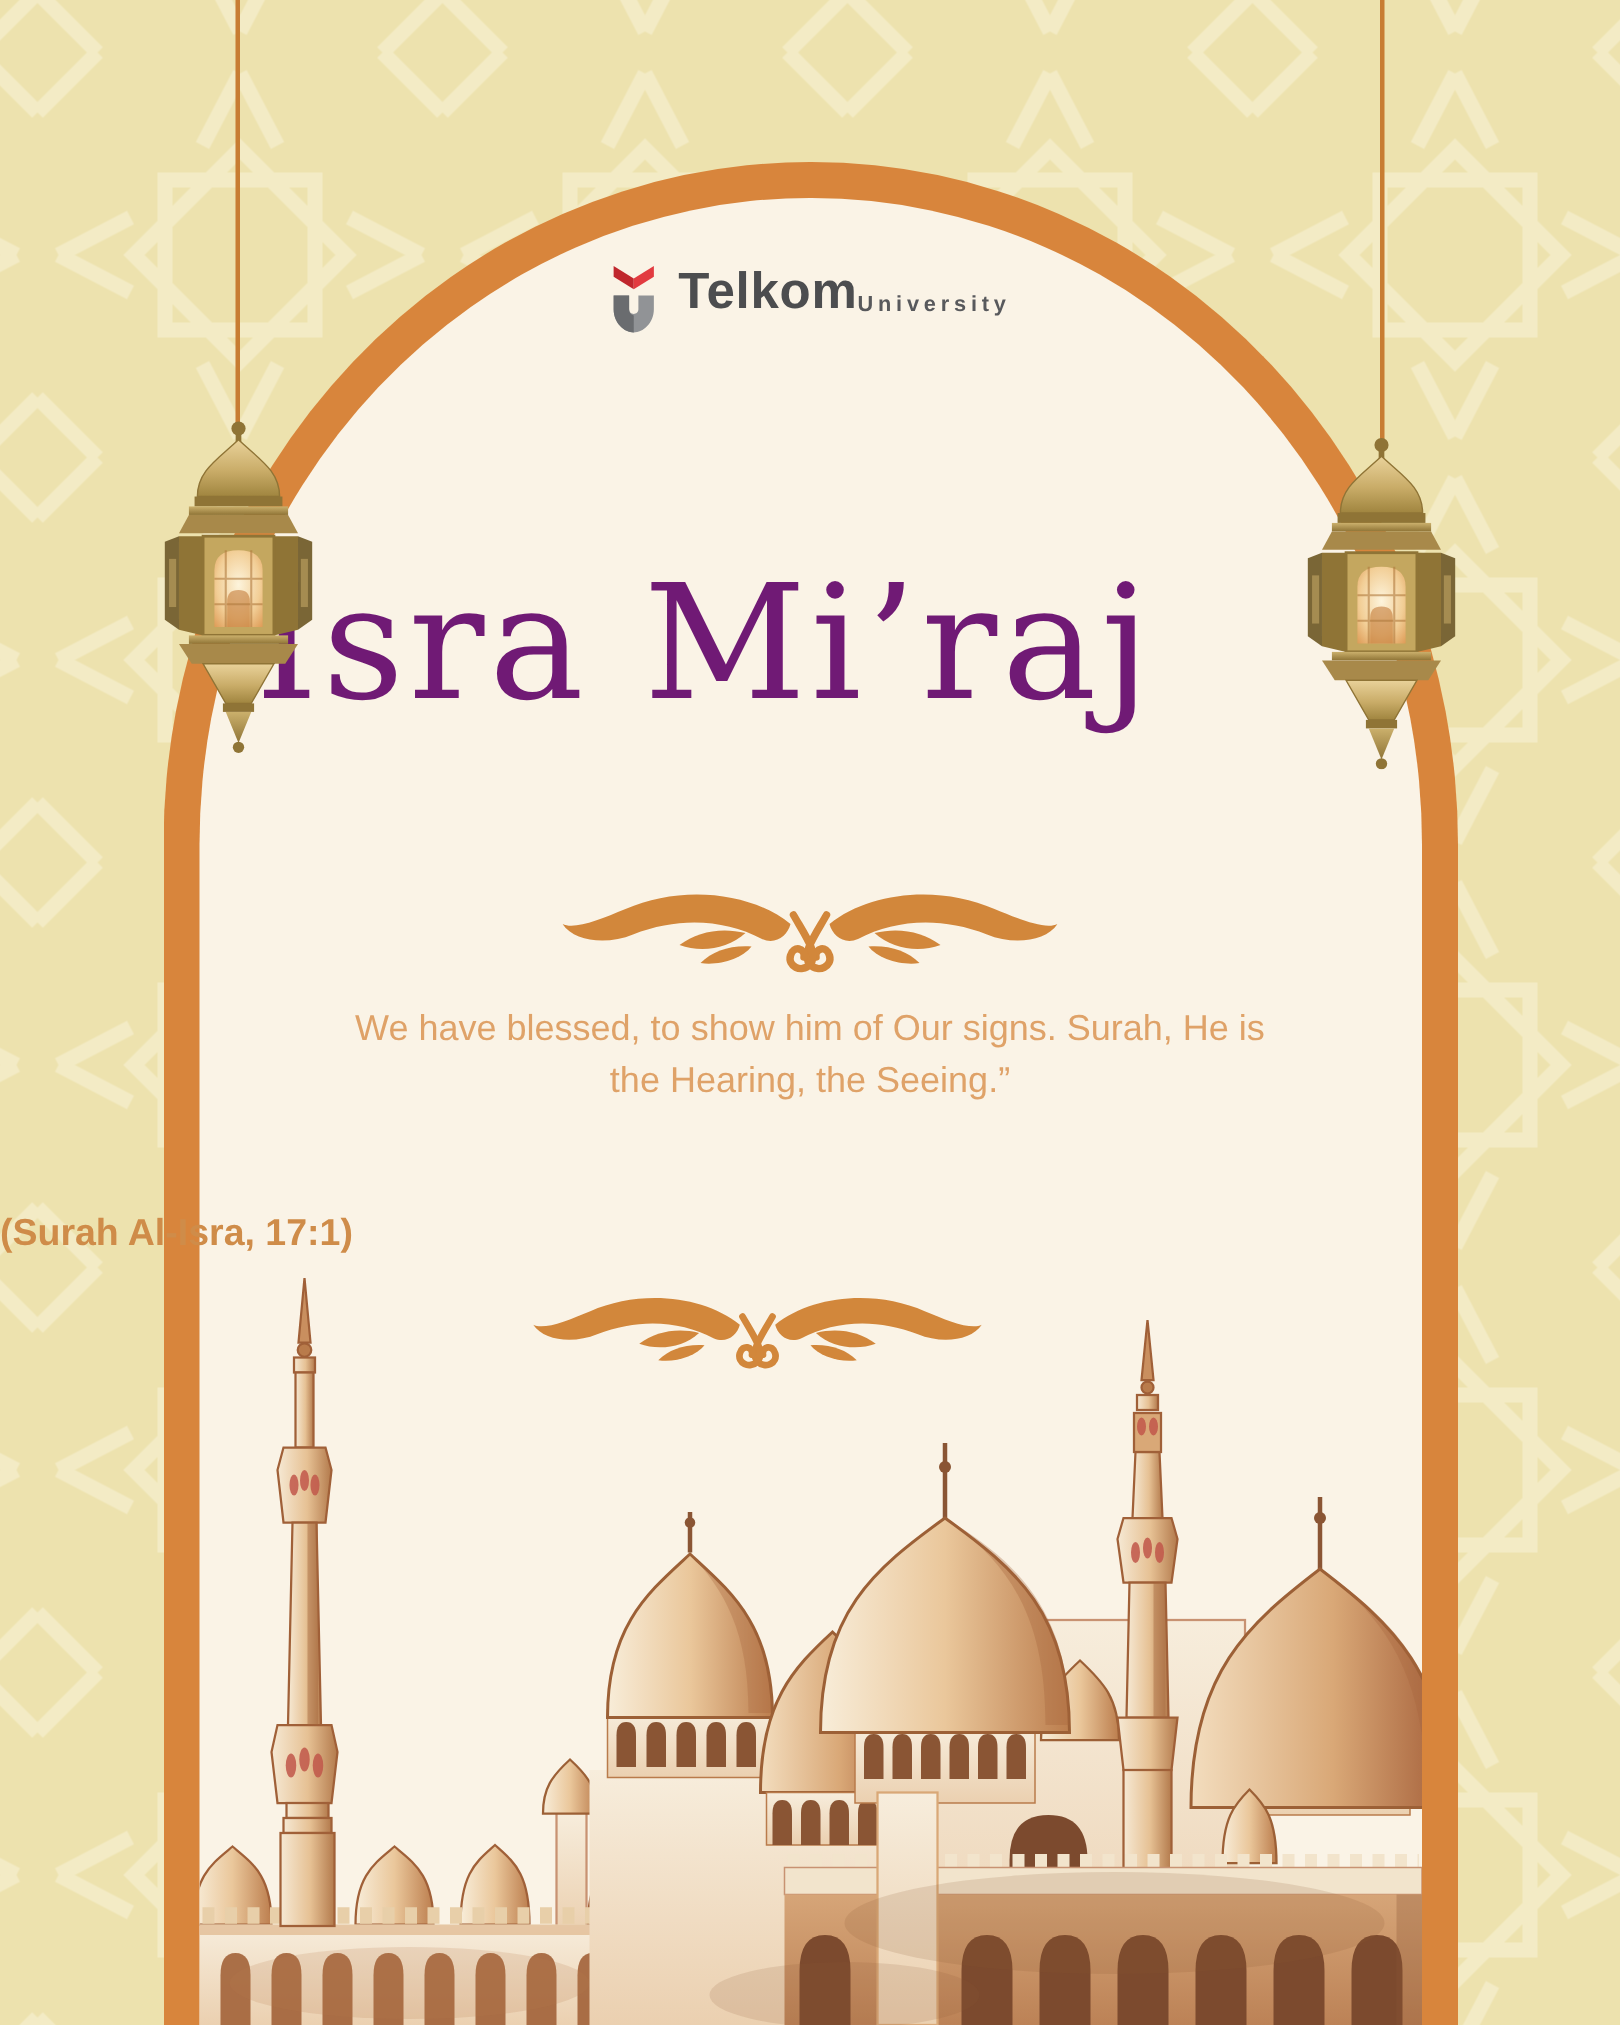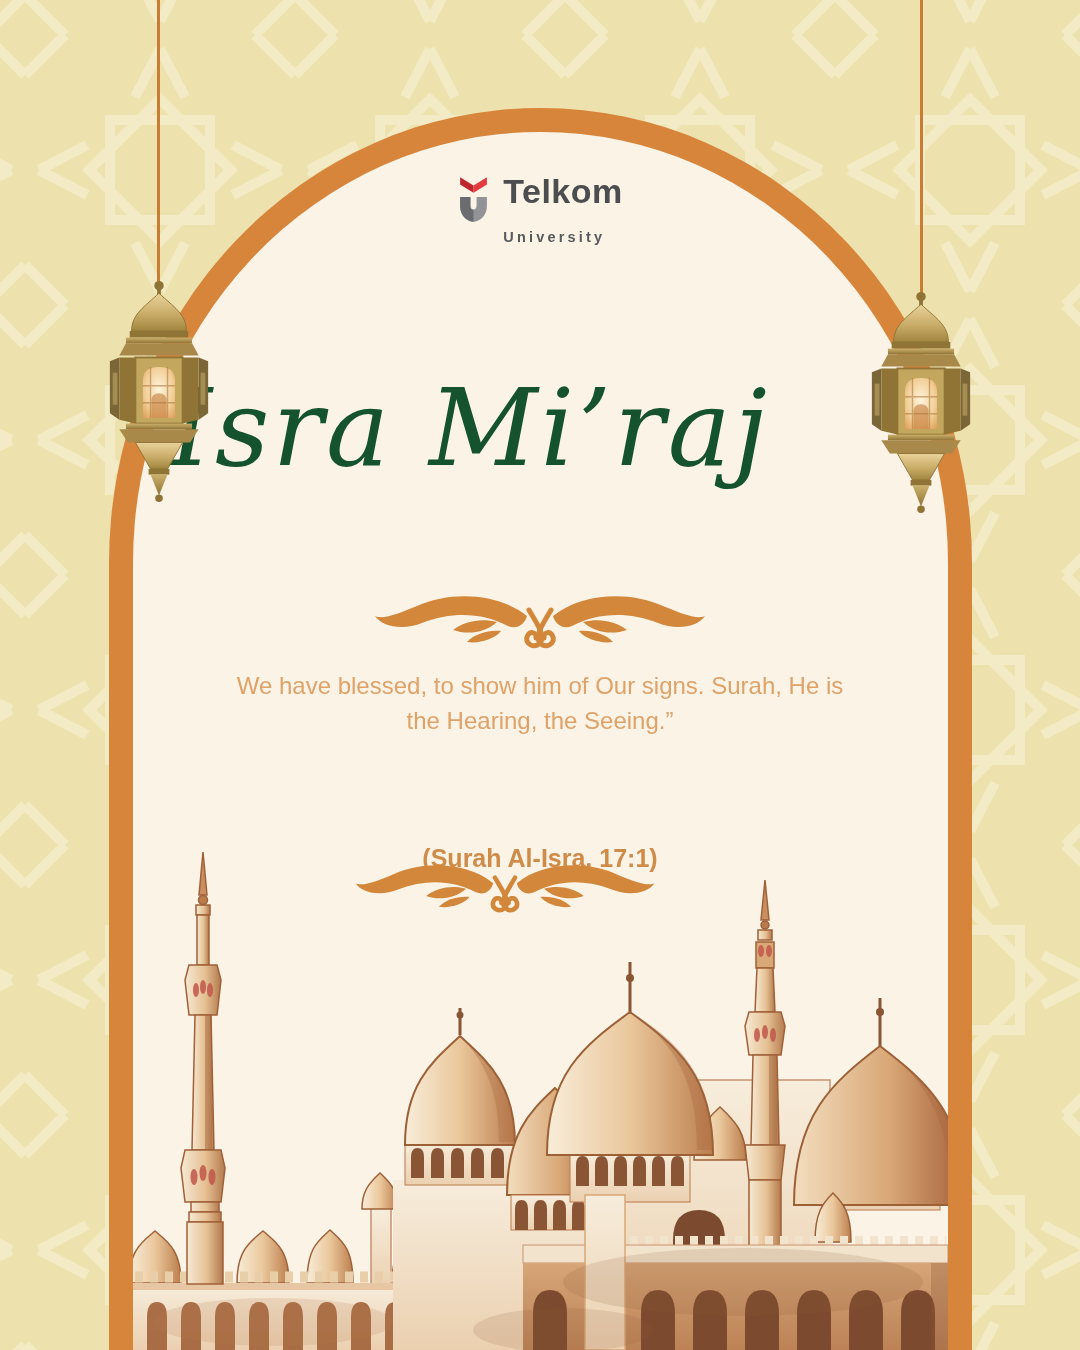--- a/index.html
+++ b/index.html
@@ -22,42 +22,42 @@
     z-index:10;
   }
   .mosque-wrap{position:absolute;left:0;bottom:0;width:815px;height:500px;}
   
   .logo{
     position:absolute;left:0;top:174px;width:1080px;
     display:flex;justify-content:center;align-items:flex-start;gap:13px;
     z-index:20;
   }
   .logo-icon{width:33px;height:50px;}
-  .logo-text{display:flex;flex-direction:column;align-items:flex-start;}
+  .logo-text{display:flex;flex-direction:row;align-items:flex-end;}
   .logo-brand{font-size:34px;font-weight:700;color:#4C4D4F;letter-spacing:.5px;line-height:1;}
   .logo-sub{font-size:14.5px;font-weight:700;color:#58595C;letter-spacing:3.2px;margin-top:21px;}
   
   .title{
     position:absolute;left:0;top:318px;width:940px;height:220px;
     display:flex;align-items:center;justify-content:center;
-    font-family:"DejaVu Serif", serif;font-style:italic;
-    font-size:106px;color:#14532d;letter-spacing:3px;
+    font-family:"DejaVu Serif", serif;
+    font-size:106px;color:#701a75;letter-spacing:3px;
     z-index:20;white-space:nowrap;
   }
   .divider{position:absolute;z-index:20;}
   .divider.one{left:375px;top:586px;width:330px;height:64px;}
   .divider.two{left:355px;top:856px;width:300px;height:58px;}
   .quote{
     position:absolute;left:220px;top:668px;width:640px;
     text-align:center;font-size:24px;line-height:35px;color:#DFA268;
     z-index:20;
   }
   .reference{
-    position:absolute;left:0;top:808px;width:1080px;text-align:center;
-    font-size:25px;font-weight:700;color:#CF8C49;z-index:20;margin-top:36px;
+    position:absolute;left:0;top:808px;width:1080px;text-align:left;
+    font-size:25px;font-weight:700;color:#CF8C49;z-index:20;
   }
   
   .string{width:3px;background:#C87D33;z-index:30;}
   .string.left{left:157px;top:0;height:282px;}
   .string.right{left:920px;top:0;height:293px;}
   .lantern{z-index:30;width:104px;height:222px;}
   .lantern.left{left:107px;top:280px;}
   .lantern.right{left:869px;top:291px;}
   .hidden-defs{position:absolute;width:0;height:0;overflow:hidden;}
 </style>

